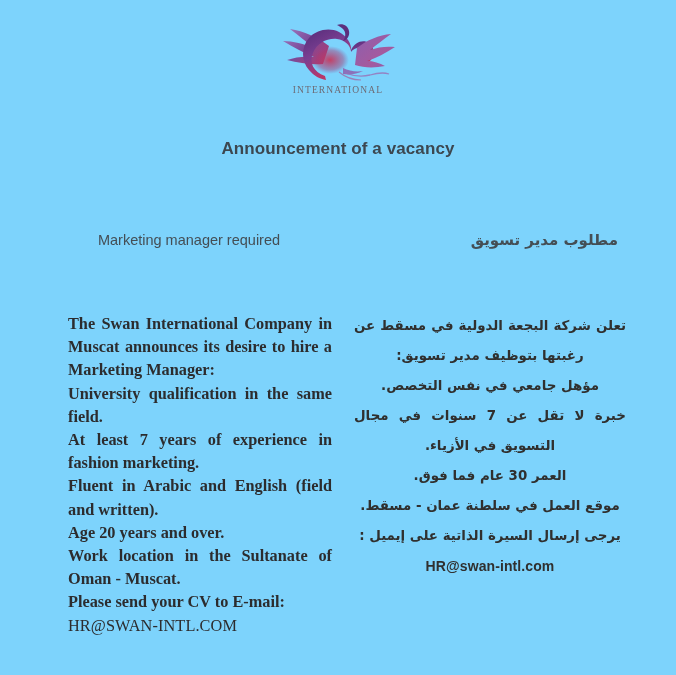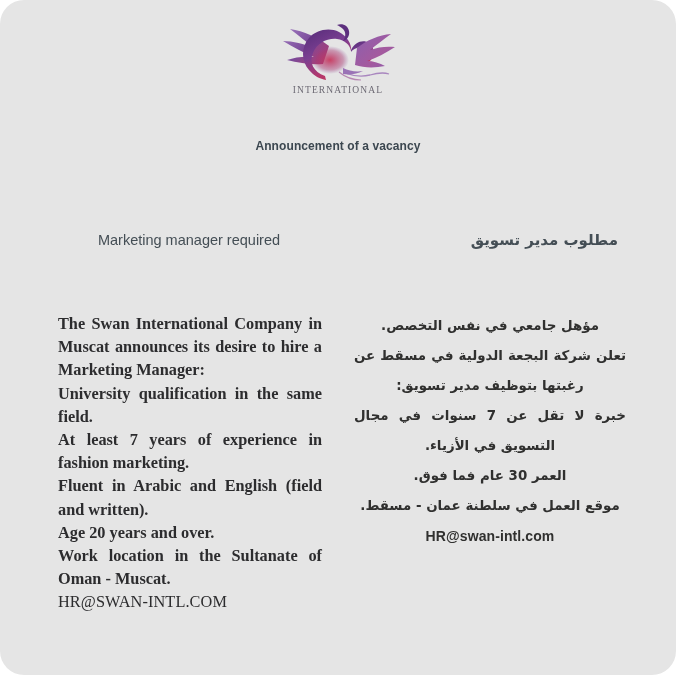--- a/index.html
+++ b/index.html
@@ -14,22 +14,21 @@
     font-family: "Liberation Serif", "DejaVu Serif", serif;
     overflow: hidden;
     position: relative;
     -webkit-font-smoothing: antialiased;
   }
 
   .page {
     position: relative;
     width: 676px;
     height: 675px;
-    background: #e5e5e5;
-    border-radius: 24px;
+    background: #7dd3fc;
   }
 
   
   .logo-block {
     position: absolute;
     left: 0;
     top: 10px;
     width: 676px;
     text-align: center;
   }
@@ -52,21 +51,21 @@
   }
 
   
   .doc-title {
     position: absolute;
     left: 0;
     top: 139px;
     width: 676px;
     text-align: center;
     font-family: "Liberation Sans", "DejaVu Sans", sans-serif;
-    font-size: 12px;
+    font-size: 17px;
     font-weight: 700;
     color: #3c4750;
     letter-spacing: 0.1px;
   }
 
   
   .head-en {
     position: absolute;
     left: 58px;
     top: 232px;
@@ -86,21 +85,21 @@
     direction: rtl;
     font-family: "DejaVu Sans", "Liberation Sans", sans-serif;
     font-size: 15px;
     font-weight: 700;
     color: #444e55;
   }
 
   
   .body-en {
     position: absolute;
-    left: 58px;
+    left: 68px;
     top: 312px;
     width: 264px;
     color: #2c2c2e;
     font-family: "Liberation Serif", "DejaVu Serif", serif;
     font-size: 16.3px;
     font-weight: 700;
     line-height: 23.2px;
     text-align: justify;
     text-justify: inter-word;
   }
@@ -204,25 +203,27 @@
   <div class="head-en">Marketing manager required</div>
   <div class="head-ar">مطلوب مدير تسويق</div>
 
   <div class="body-en">
     <p class="just-all">The Swan International Company in Muscat announces its desire to hire a Marketing Manager:</p>
     <p class="just-all">University qualification in the same field.</p>
     <p>At least 7 years of experience in fashion marketing.</p>
     <p class="just-all">Fluent in Arabic and English (field and written).</p>
     <p>Age 20 years and over.</p>
     <p>Work location in the Sultanate of Oman - Muscat.</p>
+    <p>Please send your CV to E-mail:</p>
     <p class="email-plain">HR@SWAN-INTL.COM</p>
   </div>
 
   <div class="body-ar">
+    <p>تعلن شركة البجعة الدولية في مسقط عن رغبتها بتوظيف مدير تسويق:</p>
     <p>مؤهل جامعي في نفس التخصص.</p>
-    <p>تعلن شركة البجعة الدولية في مسقط عن رغبتها بتوظيف مدير تسويق:</p>
     <p>خبرة لا تقل عن 7 سنوات في مجال التسويق في الأزياء.</p>
     <p>العمر 30 عام فما فوق.</p>
     <p>موقع العمل في سلطنة عمان - مسقط.</p>
+    <p>يرجى إرسال السيرة الذاتية على إيميل :</p>
     <span class="ar-email">HR@swan-intl.com</span>
   </div>
 
 </div>
 
 </body></html>

